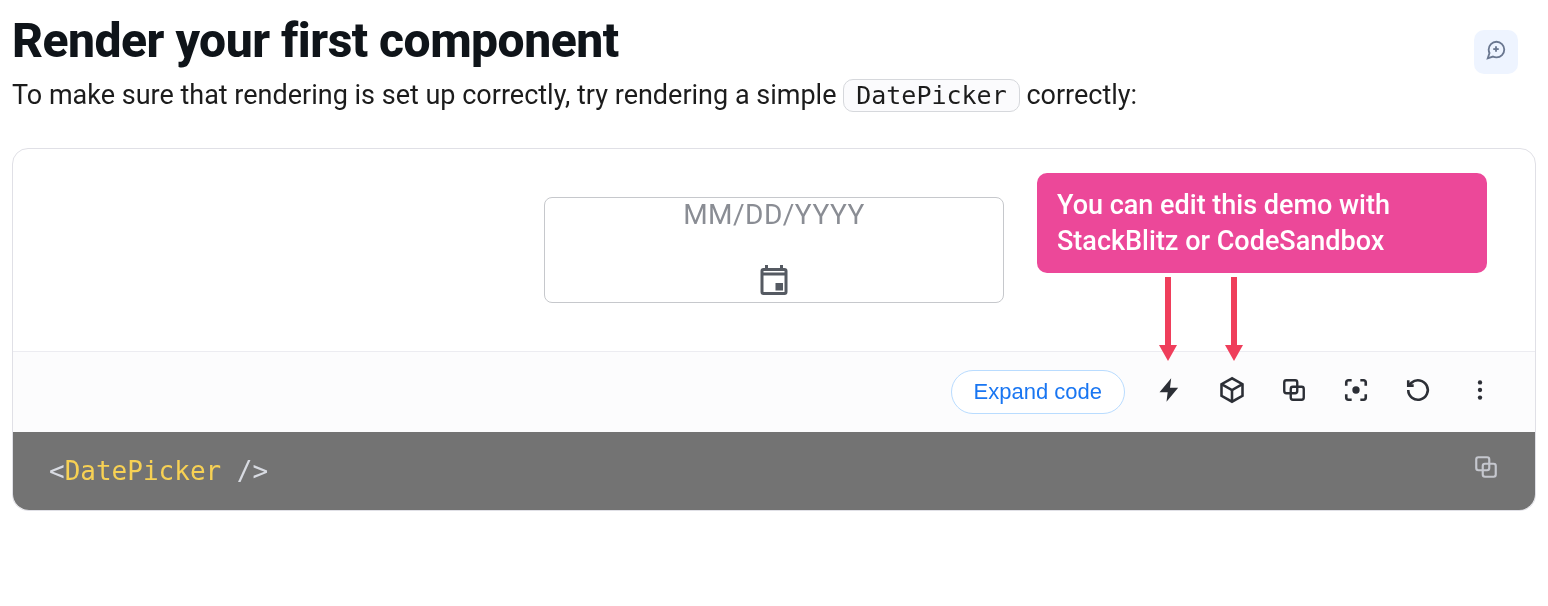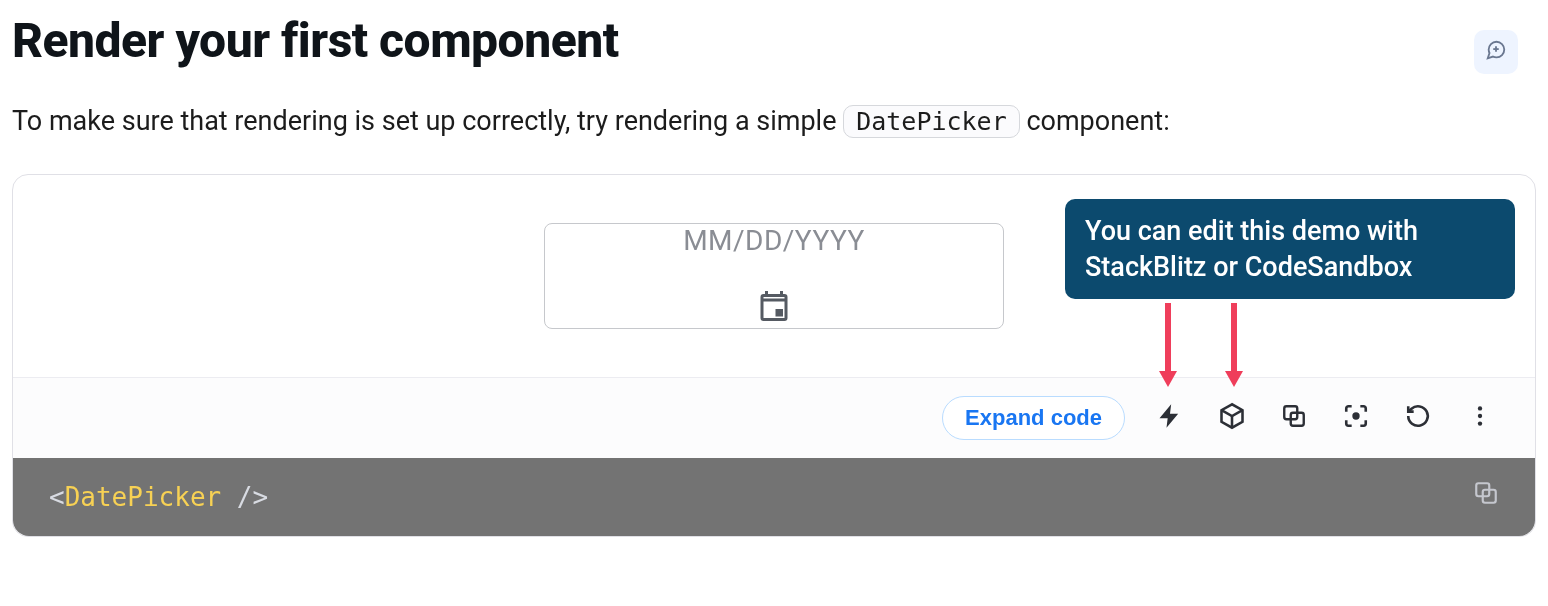--- a/index.html
+++ b/index.html
@@ -7,21 +7,21 @@
     margin: 0;
     padding: 12px;
     font-family: -apple-system, BlinkMacSystemFont, "Segoe UI", Roboto, "Helvetica Neue", Arial, sans-serif;
     background: #ffffff;
     color: #1c1c1c;
     width: 1548px;
   }
   h2.title {
     font-size: 48px;
     font-weight: 800;
-    margin: 0 0 32px 0;
+    margin: 0 0 6px 0;
     letter-spacing: -0.5px;
     color: #0f1419;
   }
   p.intro {
     font-size: 27px;
     margin: 0 0 32px 0;
     line-height: 1.5;
     color: #1c1c1c;
   }
   code.inline-code {
@@ -61,23 +61,23 @@
     flex-direction: column;
   }
   .date-placeholder {
     font-size: 28px;
     color: #8a8d94;
     letter-spacing: 0.5px;
   }
   .cal-icon { color: #555a62; }
   .tooltip-box {
     position: absolute;
-    right: 20px;
+    right: 48px;
     top: 24px;
-    background: #0c4a6e;
+    background: #ec4899;
     color: #fff;
     font-size: 27px;
     font-weight: 500;
     padding: 14px 20px;
     border-radius: 10px;
     line-height: 1.35;
     max-width: 450px;
   }
   .arrows {
     position: absolute;
@@ -91,21 +91,21 @@
     display: flex;
     align-items: center;
     justify-content: flex-end;
     gap: 28px;
     padding: 18px 38px 18px 20px;
     border-top: 1px solid #ececf1;
     background: #fcfcfd;
   }
   .expand-pill {
     font-size: 22px;
-    font-weight: 700;
+    font-weight: 400;
     color: #1976f2;
     border: 1.5px solid #b9dcff;
     background: #fff;
     border-radius: 9999px;
     padding: 8px 22px;
     cursor: pointer;
   }
   .tool-icon {
     width: 34px;
     height: 34px;
@@ -164,21 +164,21 @@
           <line x1="9" y1="11" x2="15" y2="11"></line>
       </svg>
     </span>
   </div>
 
   <h2 class="title">Render your first component</h2>
 
   <p class="intro">
     <span>To make sure that rendering is set up correctly, try rendering a simple </span>
     <code class="inline-code">DatePicker</code>
-    <span> component:</span>
+    <span> correctly:</span>
   </p>
 
   <div class="demo-card">
 
     <div class="demo-preview">
       <div class="date-field">
         <span class="date-placeholder">MM/DD/YYYY</span>
         <span class="cal-icon">
           <svg width="36" height="36" viewBox="0 0 24 24" fill="currentColor">
             <path d="M19 4h-1V2h-2v2H8V2H6v2H5a2 2 0 0 0-2 2v14a2 2 0 0 0 2 2h14a2 2 0 0 0 2-2V6a2 2 0 0 0-2-2zm0 16H5V9h14v11zM5 7V6h14v1H5z"></path>

